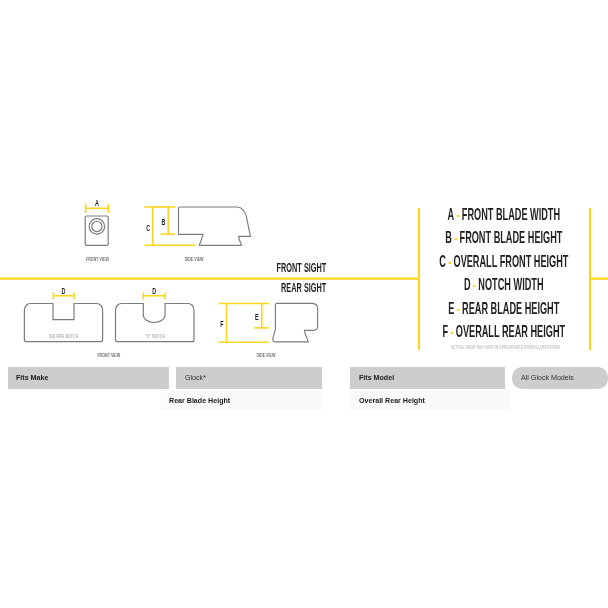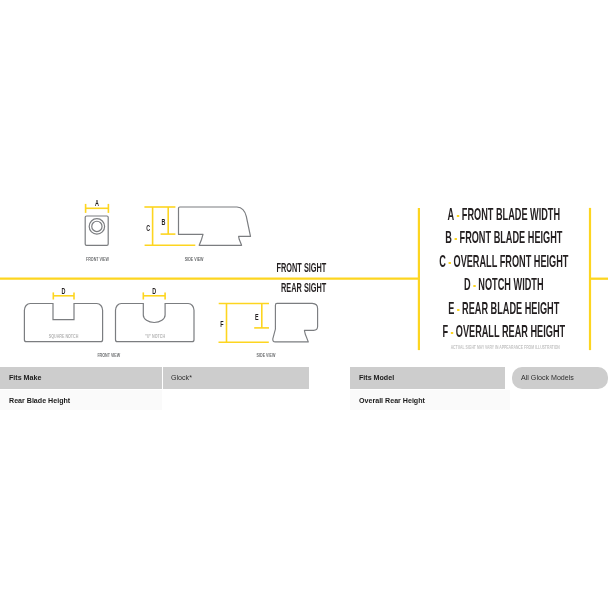--- a/index.html
+++ b/index.html
@@ -1,30 +1,30 @@
 <!DOCTYPE html>
 <html><head>
 <meta charset="utf-8">
 <style>
   html,body{margin:0;padding:0;}
   body{width:608px;height:608px;background:#ffffff;font-family:"Liberation Sans",sans-serif;overflow:hidden;}
   .page{position:relative;width:608px;height:608px;background:#fff;}
   svg.diagram{position:absolute;left:0;top:0;width:608px;height:360px;}
   .tables{position:absolute;left:0;top:367px;width:608px;display:flex;}
   .tbl{display:flex;flex-direction:column;}
-  .tbl.left{width:322px;margin-right:28px;}
+  .tbl.left{width:322px;margin-right:28px;align-items:flex-end;}
   .tbl.right{width:258px;}
   .trow{display:flex;}
   .trow.head .cell{background:#cdcdcd;height:21.8px;}
   .trow.body .cell{background:#fafafa;height:19.3px;}
   .cell{padding:0 8.7px;display:flex;align-items:center;box-sizing:border-box;font-size:7.9px;color:#2e2e2e;}
   .cell span{display:inline-block;transform:scaleX(0.9);transform-origin:left center;white-space:nowrap;}
   .cell.name{font-weight:bold;color:#1a1a1a;}
   .tbl.left .cell.name{width:161.5px;}
-  .tbl.left .cell.value{width:146px;margin-left:1px;}
+  .tbl.left .cell.value{width:146px;margin-left:7px;}
   .tbl.right .cell.name{width:159.5px;}
   .tbl.right .cell.value{width:98px;margin-left:7px;border-radius:10px;}
   .trow.body{margin-top:1.7px;}
   svg text{font-family:"Liberation Sans",sans-serif;}
   svg.diagram{will-change:transform;}
   .tables{will-change:transform;}
   body{-webkit-font-smoothing:antialiased;}
   .dimtxt{font-size:9.7px;font-weight:bold;fill:#231f20;text-anchor:middle;}
   .viewlbl{font-size:5.7px;font-weight:bold;fill:#6e7072;text-anchor:middle;}
   .notchlbl{font-size:5.7px;font-weight:bold;fill:#b4b4b4;text-anchor:middle;}

